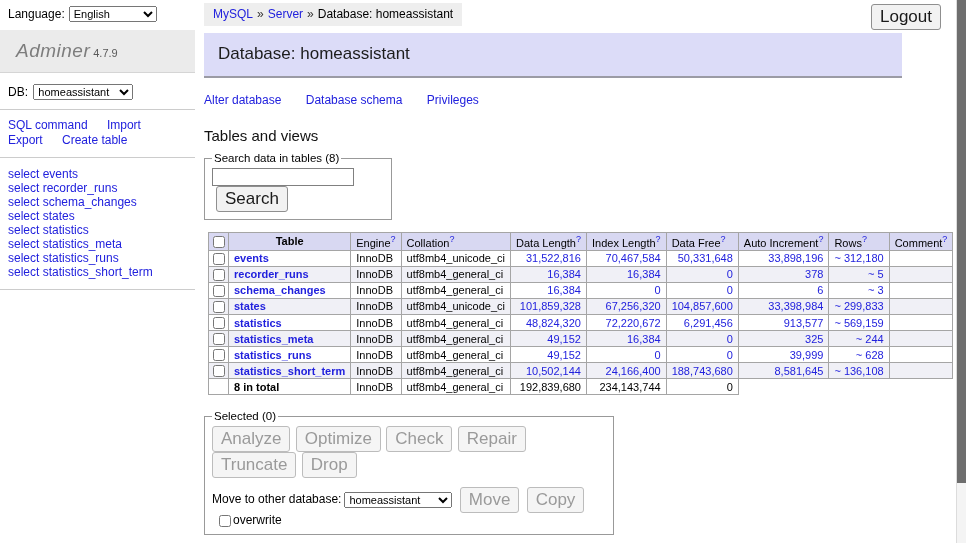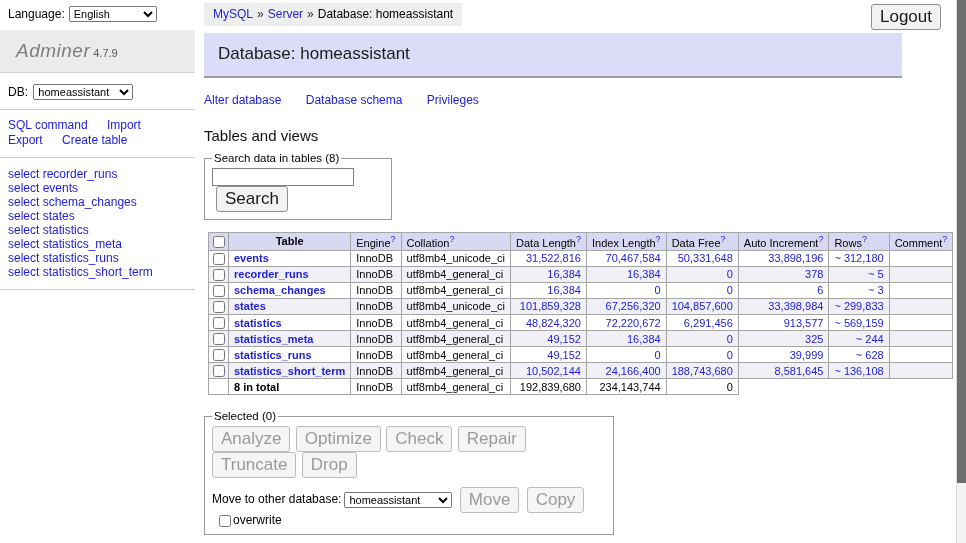--- a/index.html
+++ b/index.html
@@ -109,22 +109,22 @@
     <span class="brand">Adminer</span><span class="version">4.7.9</span>
   </div>
   <div class="db-row">
     <span>DB:</span>
     <select><option>homeassistant</option></select>
   </div>
   <hr>
   <p class="side-actions" id="sidebar-actions"><a href="#">SQL command</a> <a href="#">Import</a> <a href="#">Export</a> <a href="#">Create table</a> </p>
   <hr>
   <p class="side-tables" id="sidebar-tables">
+      <a href="#">select events</a>
       <a href="#">select recorder_runs</a>
-      <a href="#">select events</a>
       <a href="#">select schema_changes</a>
       <a href="#">select states</a>
       <a href="#">select statistics</a>
       <a href="#">select statistics_meta</a>
       <a href="#">select statistics_runs</a>
       <a href="#">select statistics_short_term</a>
     </p>
   <hr>
 </div>
 

